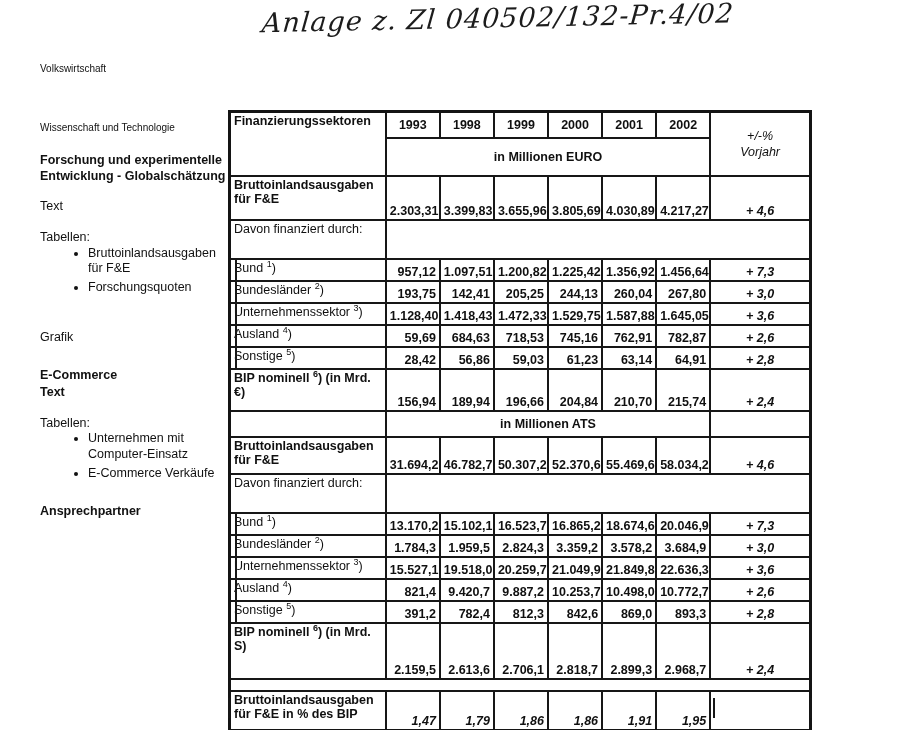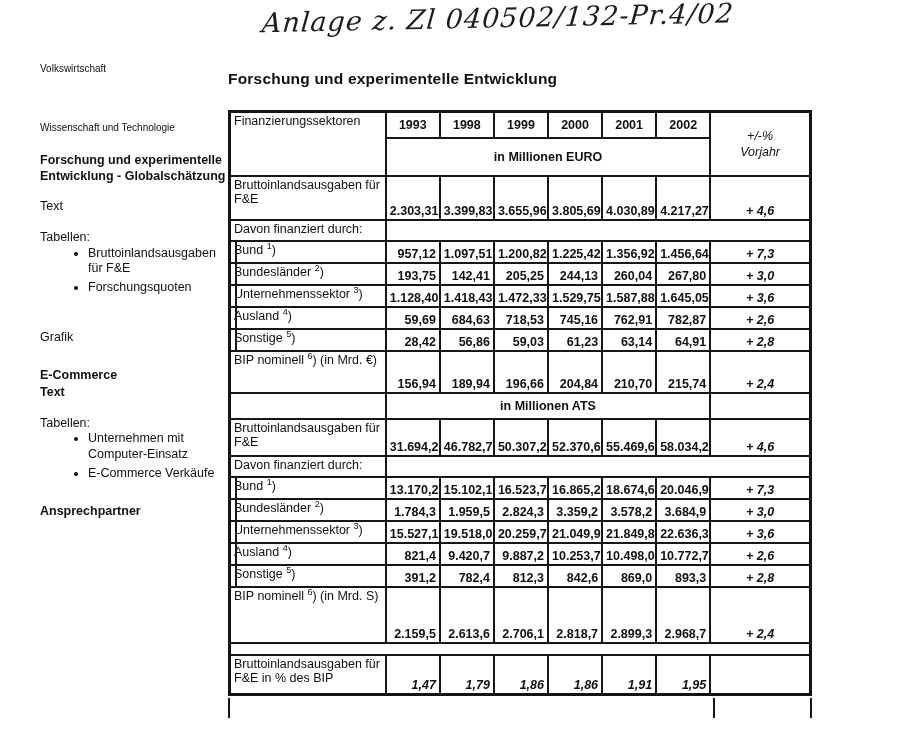--- a/index.html
+++ b/index.html
@@ -19,31 +19,31 @@
   .mt30{margin-top:46px}.mt22{margin-top:22px}.mt18{margin-top:18px}.mt16{margin-top:16px}
   .mt14{margin-top:14px}.mt26{margin-top:34px}
   
   .main-title{position:absolute;left:228px;top:70px;font-size:15.5px;font-weight:bold;letter-spacing:.2px;}
   
   .ftable{position:absolute;left:228px;top:110px;width:584px;border-collapse:collapse;
           table-layout:fixed;border:3px solid #141414;}
   .ftable td,.ftable th{border:2px solid #171717;font-size:12.5px;color:#101010;
           padding:1px 3px;overflow:hidden;}
   .lbl{text-align:left;vertical-align:top;line-height:1.12;padding-top:2px;}
-  .b{font-weight:normal;}
+  .b{font-weight:bold;}
   .num{text-align:right;vertical-align:bottom;font-weight:bold;padding-right:5px;padding-bottom:2px;}
   .it{font-style:italic;}
   .chg{text-align:center;vertical-align:bottom;font-weight:bold;font-style:italic;padding-bottom:4px;}
   .yr{text-align:center;font-weight:bold;vertical-align:middle;}
   .unit{text-align:center;font-weight:bold;vertical-align:middle;}
   .chghead{font-style:italic;font-weight:normal;text-align:center;vertical-align:middle;line-height:1.3;}
   .ind{padding-left:11px;position:relative;}
   .ind::before{content:"";position:absolute;left:4px;top:-2px;bottom:-2px;width:2px;background:#171717;}
   sup{font-size:9px;line-height:0;}
-  .r-years{height:26px}.r-unit1{height:38px}.r-gerd{height:44px}.r-davon{height:21px}
+  .r-years{height:26px}.r-unit1{height:38px}.r-gerd{height:44px}.r-davon{height:39px}
   .r-sector{height:22px}.r-bip{height:42px}.r-unit2{height:26px}.r-gerd2{height:37px}
   .r-bip2{height:56px}.r-spacer{height:12px}.r-ratio{height:40px}
   
   .stub{position:absolute;width:2px;height:20px;background:#171717;top:698px;}
   .stub-left{left:228px;}.stub-mid{left:713px;}.stub-right{left:810px;}
 </style>
 </head>
 <body>
 
 <div class="page">
@@ -64,21 +64,20 @@
     <div class="sb-h2 mt22">E-Commerce</div>
     <div class="sb-h2">Text</div>
     <div class="sb-item mt16">Tabellen:</div>
     <ul class="mt14">
       <li>Unternehmen mit Computer-Einsatz</li>
       <li>E-Commerce Verkäufe</li>
     </ul>
     <div class="sb-h2 mt22">Ansprechpartner</div>
   </aside>
 
-  <h1 class="main-title" style="margin:0">Forschung und experimentelle Entwicklung</h1>
 
   <table class="ftable" id="ftable">
     <colgroup>
       <col style="width:156px">
       <col style="width:54px">
         <col style="width:54px">
         <col style="width:54px">
       <col style="width:54px">
         <col style="width:54px">
         <col style="width:54px">

